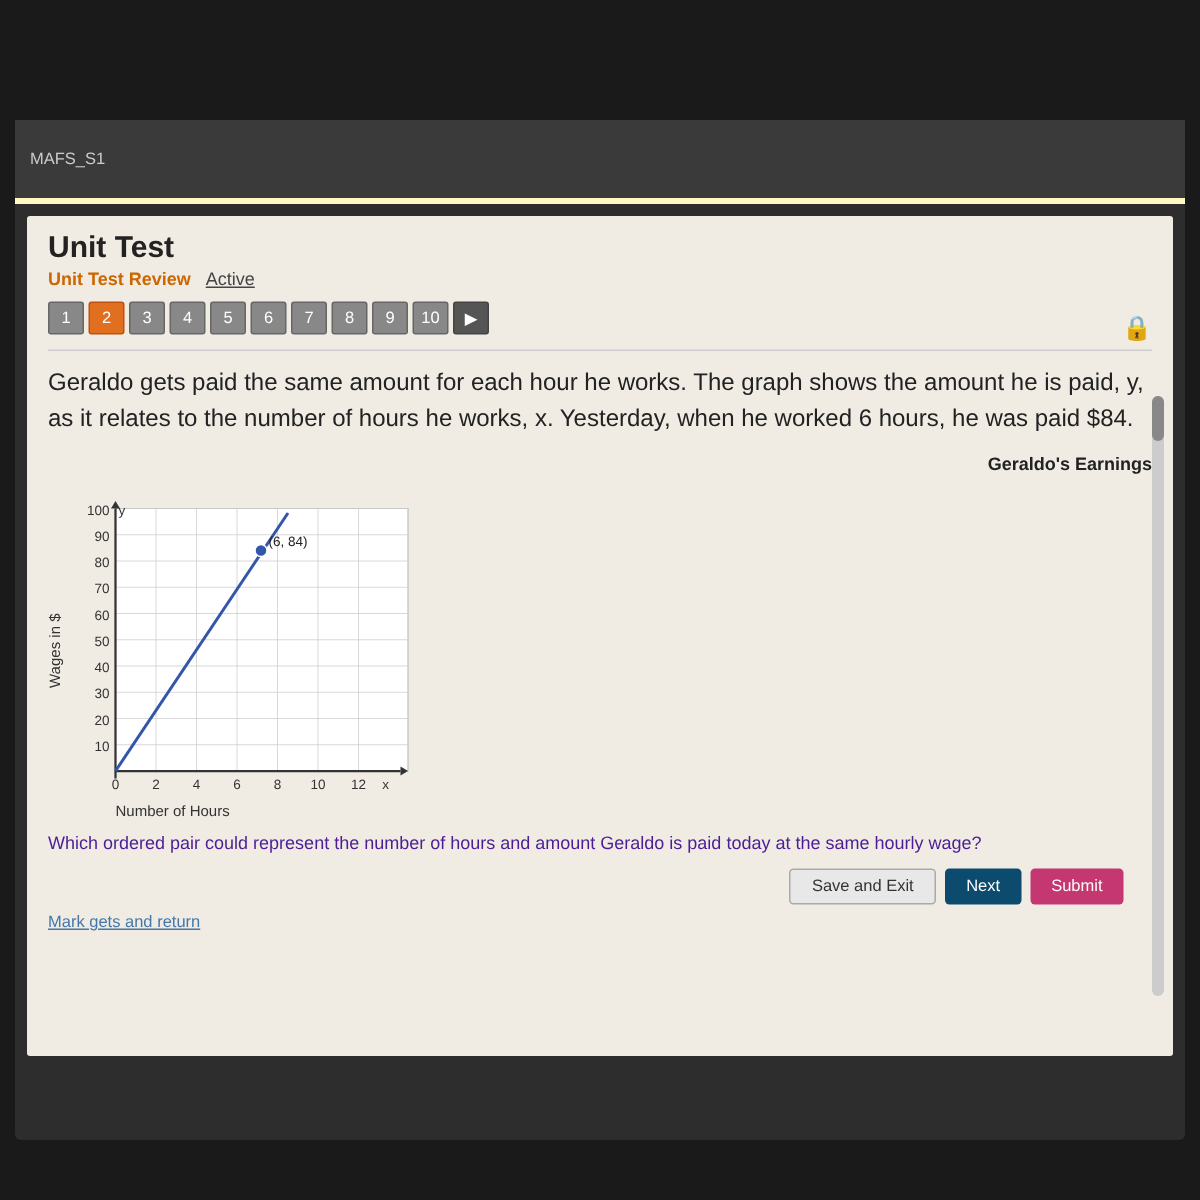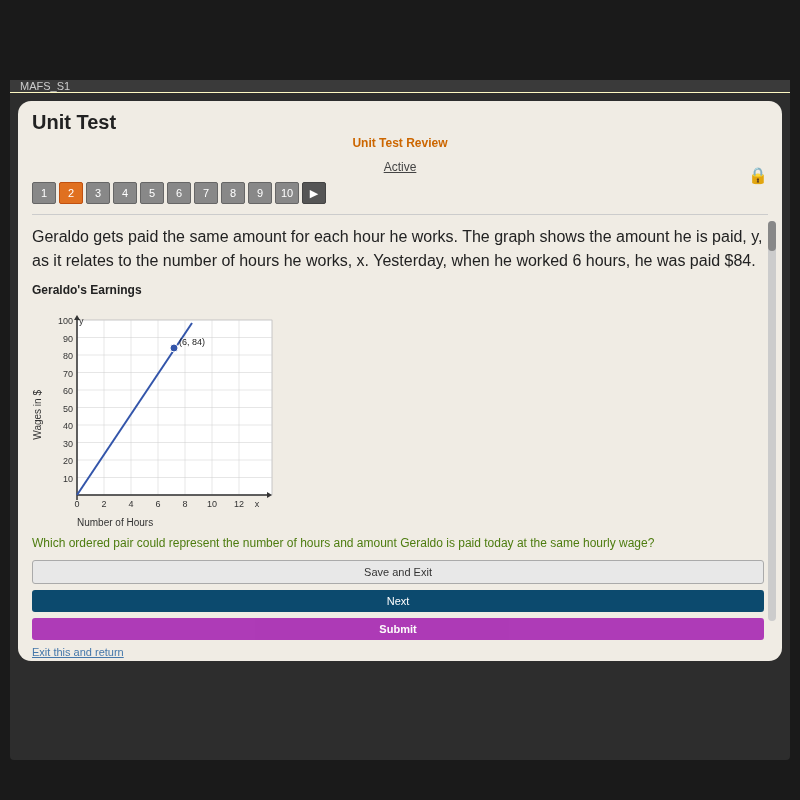--- a/index.html
+++ b/index.html
@@ -16,48 +16,47 @@
       top: 80px;
       left: 10px;
       right: 10px;
       bottom: 40px;
       background: #2d2d2d;
       border-radius: 4px;
     }
 
     .top-bar {
       background: #3a3a3a;
-      padding: 0 10px;
+      padding: 20px 10px;
       font-size: 11px;
       color: #ccc;
-      border-bottom: 1px solid #fef9c3;
+      border-bottom: 4px solid #fef9c3;
     }
 
     .content-area {
       background: #f0ece4;
       margin: 8px;
-      border-radius: 13px;
+      border-radius: 2px;
       padding: 10px 14px;
       height: calc(100% - 120px);
       position: relative;
     }
 
     .page-title {
       font-size: 20px;
       font-weight: bold;
       color: #222;
       margin-bottom: 2px;
     }
 
     .subtitle-row {
       display: flex;
       align-items: center;
       gap: 10px;
       margin-bottom: 8px;
-      flex-direction: column;
     }
 
     .subtitle-label {
       font-size: 12px;
       font-weight: bold;
       color: #cc6600;
     }
 
     .active-label {
       font-size: 12px;
@@ -110,21 +109,21 @@
     }
 
     .question-text {
       font-size: 16px;
       color: #222;
       line-height: 1.5;
       margin-bottom: 10px;
     }
 
     .chart-title {
-      text-align: left;
+      text-align: right;
       font-size: 12px;
       font-weight: bold;
       color: #222;
       margin-bottom: 4px;
     }
 
     .chart-container {
       display: flex;
       align-items: flex-start;
       margin-bottom: 8px;
@@ -151,32 +150,31 @@
 
     .x-axis-label {
       font-size: 10px;
       color: #333;
       margin-top: 2px;
       margin-left: 30px;
     }
 
     .sub-question {
       font-size: 12px;
-      color: #4d7c0f;
+      color: #4c1d95;
       margin-top: 6px;
       margin-bottom: 10px;
     }
 
     .bottom-buttons {
       display: flex;
       justify-content: flex-end;
       gap: 6px;
       margin-top: 8px;
-      padding-right: 4px;
-      flex-direction: column;
+      padding-right: 19px;
     }
 
     .btn {
       padding: 5px 14px;
       font-size: 11px;
       border-radius: 3px;
       border: none;
       cursor: pointer;
     }
 
@@ -185,24 +183,23 @@
       color: #333;
       border: 1px solid #aaa;
     }
 
     .btn-next {
       background: #0c4a6e;
       color: white;
     }
 
     .btn-submit {
-      background: #a21caf;
+      background: #be185d;
       color: white;
       opacity: 0.85;
-      font-weight: bold;
     }
 
     .mark-return {
       font-size: 11px;
       color: #4477aa;
       text-decoration: underline;
       cursor: pointer;
       margin-top: 6px;
       display: inline-block;
     }
@@ -335,16 +332,16 @@
 
     <div class="sub-question">Which ordered pair could represent the number of hours and amount Geraldo is paid today at the same hourly wage?</div>
 
     <div class="bottom-buttons">
       <button class="btn btn-save">Save and Exit</button>
       <button class="btn btn-next">Next</button>
       <button class="btn btn-submit">Submit</button>
     </div>
 
     <div>
-      <a class="mark-return">Exit this and return</a>
+      <a class="mark-return">Mark gets and return</a>
     </div>
   </div>
 </div>
 
 </body></html>

